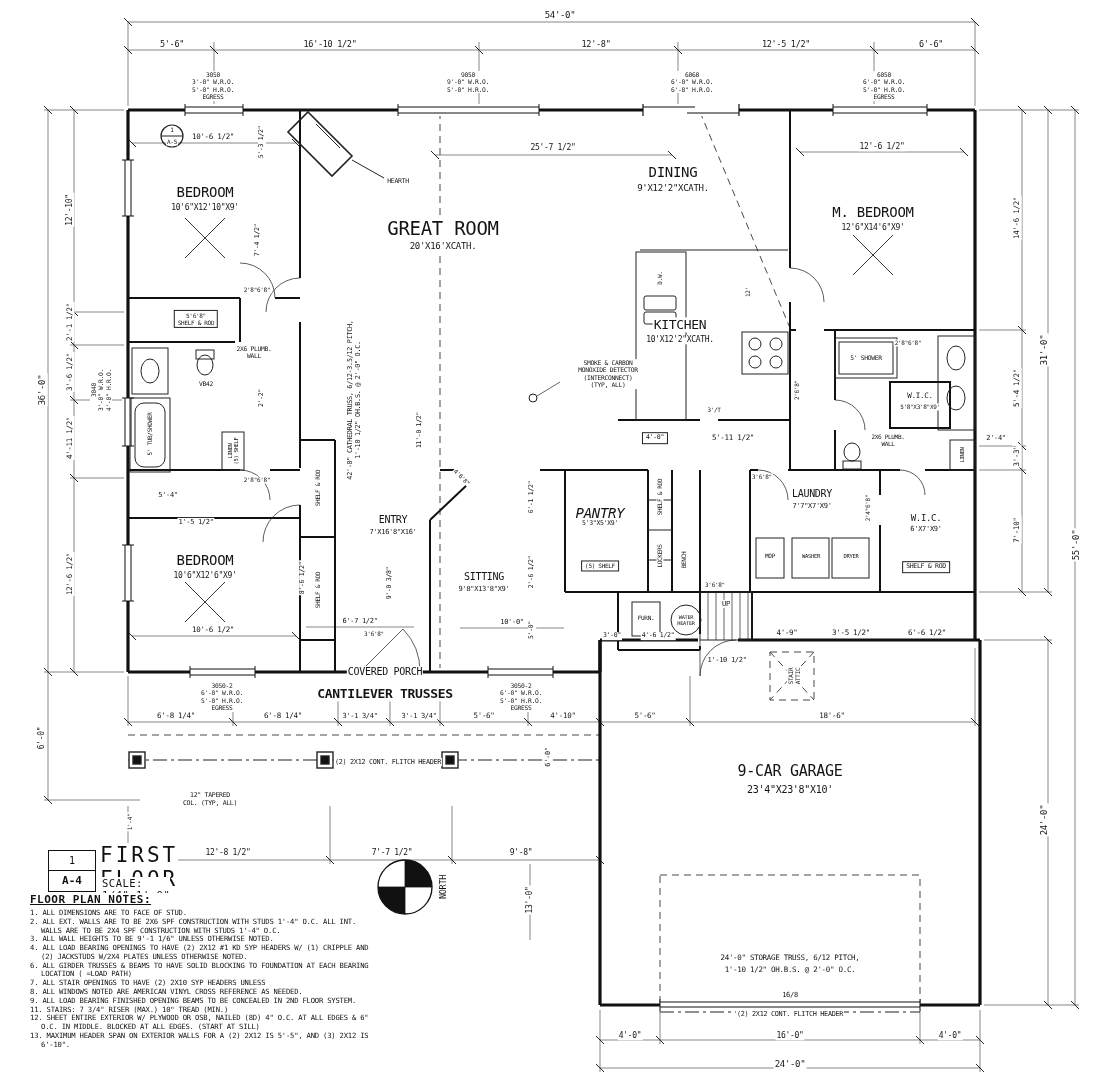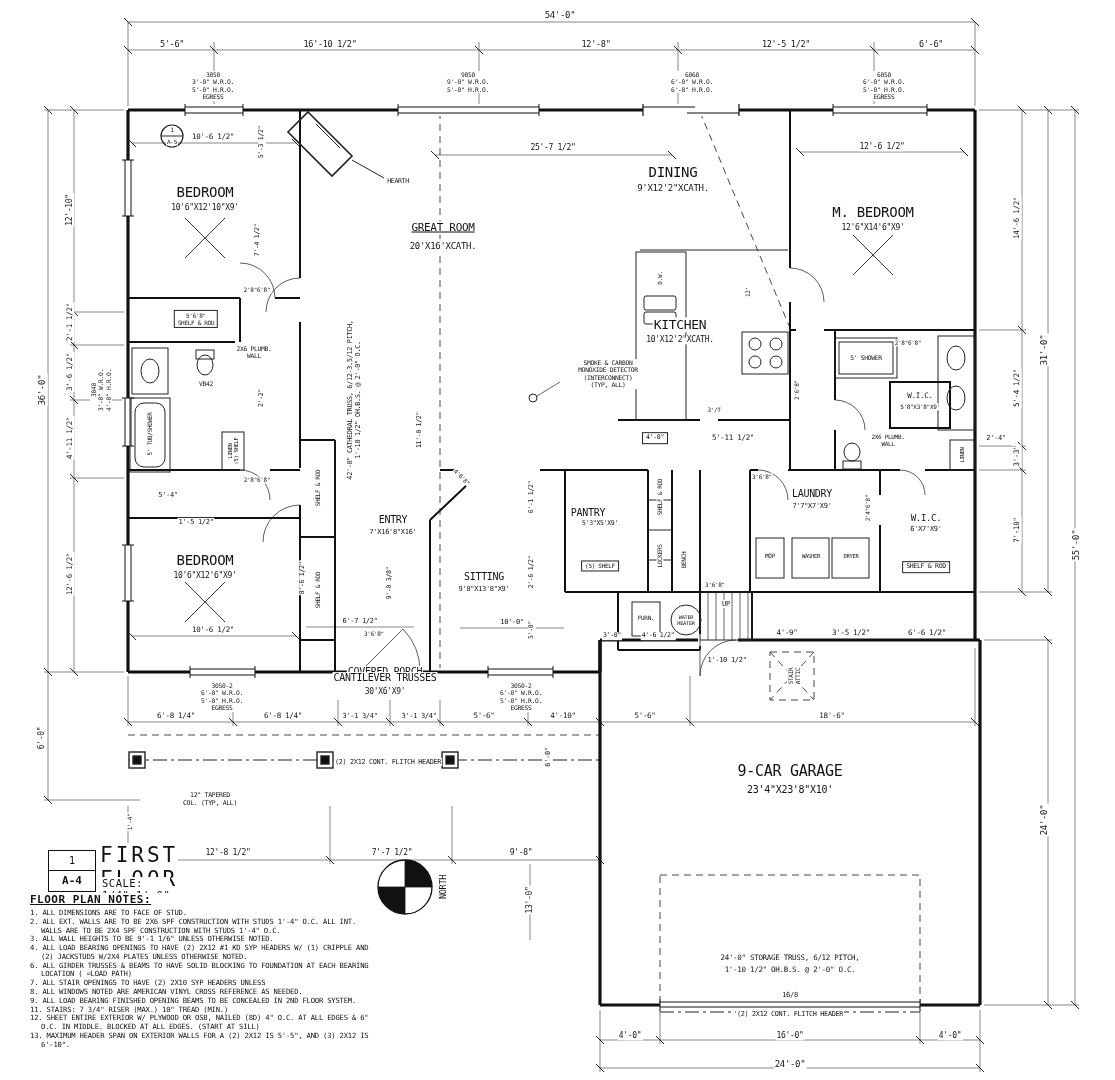--- a/index.html
+++ b/index.html
@@ -280,45 +280,45 @@
       <div class="lbl" style="left: 1017px; top: 388px; font-size: 7.5px; transform: translate(-50%, -50%) rotate(-90deg);">5'-4 1/2"</div>
       <div class="lbl" style="left: 1017px; top: 456px; font-size: 7.5px; transform: translate(-50%, -50%) rotate(-90deg);">3'-3"</div>
       <div class="lbl" style="left: 1017px; top: 530px; font-size: 7.5px; transform: translate(-50%, -50%) rotate(-90deg);">7'-10"</div>
       <div class="lbl" style="left: 1044px; top: 350px; font-size: 9px; transform: translate(-50%, -50%) rotate(-90deg);">31'-0"</div>
       <div class="lbl" style="left: 1044px; top: 820px; font-size: 9px; transform: translate(-50%, -50%) rotate(-90deg);">24'-0"</div>
       <div class="lbl" style="left: 1076px; top: 545px; font-size: 9px; transform: translate(-50%, -50%) rotate(-90deg);">55'-0"</div>
       <div class="lbl" style="left: 882px; top: 147px; font-size: 8px; transform: translate(-50%, -50%);">12'-6 1/2"</div>
       <div class="lbl" style="left: 996px; top: 438px; font-size: 7px; transform: translate(-50%, -50%);">2'-4"</div>
       <div class="lbl" style="left: 205px; top: 192px; font-size: 14px; transform: translate(-50%, -50%);">BEDROOM</div>
       <div class="lbl" style="left: 205px; top: 208px; font-size: 8px; transform: translate(-50%, -50%);">10'6"X12'10"X9'</div>
-      <div class="lbl" style="left: 443px; top: 228px; font-size: 11px; transform: translate(-50%, -50%); text-decoration: underline;">GREAT ROOM</div>
+      <div class="lbl" style="left: 443px; top: 228px; font-size: 19px; transform: translate(-50%, -50%);">GREAT ROOM</div>
       <div class="lbl" style="left: 443px; top: 246px; font-size: 9px; transform: translate(-50%, -50%);">20'X16'XCATH.</div>
       <div class="lbl" style="left: 673px; top: 172px; font-size: 14px; transform: translate(-50%, -50%);">DINING</div>
       <div class="lbl" style="left: 673px; top: 188px; font-size: 9px; transform: translate(-50%, -50%);">9'X12'2"XCATH.</div>
       <div class="lbl" style="left: 873px; top: 212px; font-size: 14px; transform: translate(-50%, -50%);">M. BEDROOM</div>
       <div class="lbl" style="left: 873px; top: 228px; font-size: 8px; transform: translate(-50%, -50%);">12'6"X14'6"X9'</div>
       <div class="lbl" style="left: 680px; top: 325px; font-size: 13px; transform: translate(-50%, -50%);">KITCHEN</div>
       <div class="lbl" style="left: 680px; top: 340px; font-size: 8px; transform: translate(-50%, -50%);">10'X12'2"XCATH.</div>
       <div class="lbl" style="left: 205px; top: 560px; font-size: 14px; transform: translate(-50%, -50%);">BEDROOM</div>
       <div class="lbl" style="left: 205px; top: 576px; font-size: 8px; transform: translate(-50%, -50%);">10'6"X12'6"X9'</div>
       <div class="lbl" style="left: 393px; top: 520px; font-size: 10px; transform: translate(-50%, -50%);">ENTRY</div>
       <div class="lbl" style="left: 393px; top: 532px; font-size: 7px; transform: translate(-50%, -50%);">7'X16'8"X16'</div>
       <div class="lbl" style="left: 484px; top: 577px; font-size: 10px; transform: translate(-50%, -50%);">SITTING</div>
       <div class="lbl" style="left: 484px; top: 589px; font-size: 7px; transform: translate(-50%, -50%);">9'8"X13'8"X9'</div>
-      <div class="lbl" style="left: 588px; top: 513px; font-size: 10px; transform: translate(-50%, -50%);">PANTRY</div>
+      <div class="lbl" style="left: 600px; top: 513px; font-size: 14px; transform: translate(-50%, -50%); font-style: italic;">PANTRY</div>
       <div class="lbl" style="left: 600px; top: 524px; font-size: 6.5px; transform: translate(-50%, -50%);">5'3"X5'X9'</div>
       <div class="lbl" style="left: 812px; top: 494px; font-size: 10px; transform: translate(-50%, -50%);">LAUNDRY</div>
       <div class="lbl" style="left: 812px; top: 506px; font-size: 7px; transform: translate(-50%, -50%);">7'7"X7'X9'</div>
       <div class="lbl" style="left: 926px; top: 518px; font-size: 9px; transform: translate(-50%, -50%);">W.I.C.</div>
       <div class="lbl" style="left: 926px; top: 529px; font-size: 7px; transform: translate(-50%, -50%);">6'X7'X9'</div>
       <div class="lbl" style="left: 920px; top: 396px; font-size: 7.5px; transform: translate(-50%, -50%);">W.I.C.</div>
       <div class="lbl" style="left: 920px; top: 407px; font-size: 6px; transform: translate(-50%, -50%);">5'8"X3'8"X9'</div>
       <div class="lbl" style="left: 385px; top: 672px; font-size: 10px; transform: translate(-50%, -50%);">COVERED PORCH</div>
       <div class="lbl" style="left: 385px; top: 692px; font-size: 8px; transform: translate(-50%, -50%);">30'X6'X9'</div>
-      <div class="lbl" style="left: 385px; top: 678px; font-size: 10px; transform: translate(-50%, -50%);">CANTILEVER TRUSSES</div>
+      <div class="lbl" style="left: 385px; top: 694px; font-size: 13px; transform: translate(-50%, -50%); font-weight: bold;">CANTILEVER TRUSSES</div>
       <div class="lbl" style="left: 790px; top: 772px; font-size: 15px; transform: translate(-50%, -50%);">9-CAR GARAGE</div>
       <div class="lbl" style="left: 790px; top: 790px; font-size: 10px; transform: translate(-50%, -50%);">23'4"X23'8"X10'</div>
       <div class="lbl" style="left: 398px; top: 182px; font-size: 6.5px; transform: translate(-50%, -50%);">HEARTH</div>
       <div class="lbl" style="left: 553px; top: 148px; font-size: 8px; transform: translate(-50%, -50%);">25'-7 1/2"</div>
       <div class="lbl" style="left: 608px; top: 374px; font-size: 6.3px; transform: translate(-50%, -50%);">SMOKE &amp; CARBON
 MONOXIDE DETECTOR
 (INTERCONNECT)
 (TYP, ALL)</div>
       <div class="lbl" style="left: 254px; top: 352px; font-size: 6.3px; transform: translate(-50%, -50%);">2X6 PLUMB.
 WALL</div>

